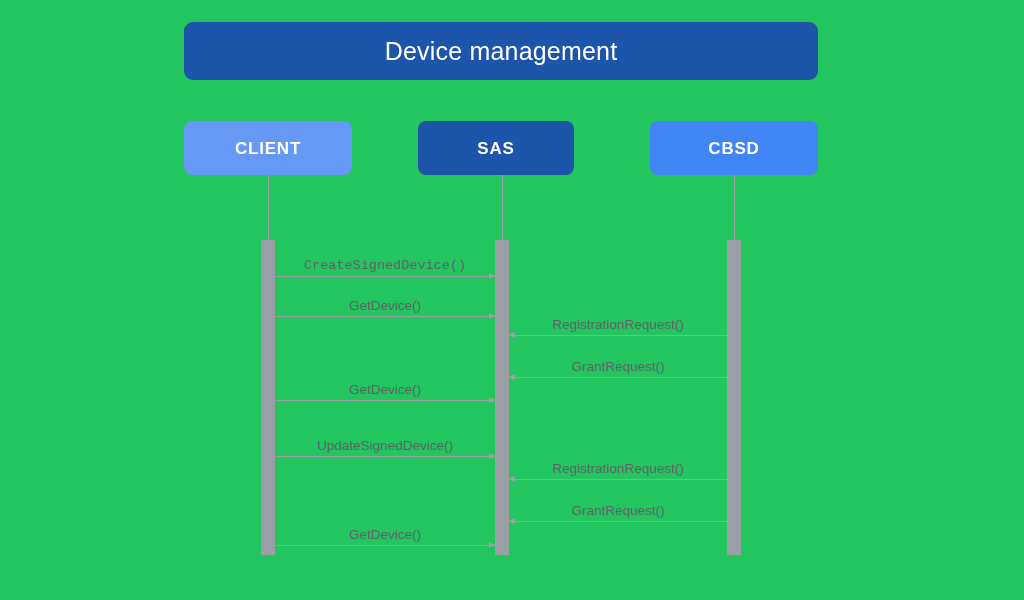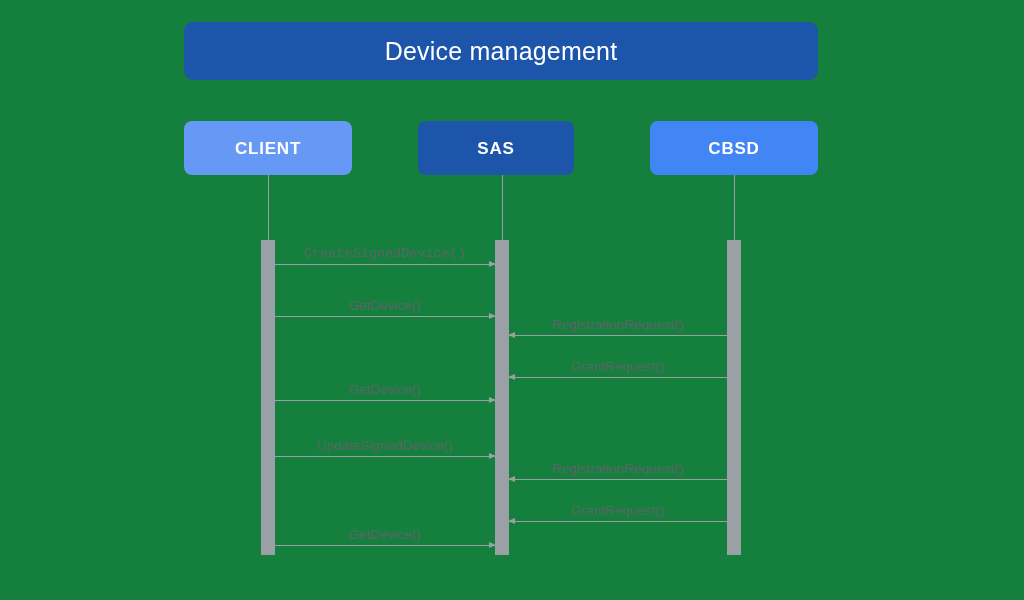--- a/index.html
+++ b/index.html
@@ -10,21 +10,21 @@
   body {
     width: 1024px;
     height: 600px;
     font-family: "Liberation Sans", sans-serif;
     overflow: hidden;
   }
   #diagram {
     position: relative;
     width: 1024px;
     height: 600px;
-    background: #15803d;
+    background: #22c55e;
   }
 
   
   .title-bar {
     position: absolute;
     left: 184px;
     top: 22px;
     width: 634px;
     height: 58px;
     background: #1d55ab;
@@ -134,21 +134,21 @@
 
   <div class="lifeline" id="lifeline-client" style="left: 268px; background: rgb(154, 160, 166);"></div>
   <div class="lifeline" id="lifeline-sas" style="left: 502px; background: rgb(154, 160, 166);"></div>
   <div class="lifeline" id="lifeline-cbsd" style="left: 734px; background: rgb(154, 160, 166);"></div>
 
   <div class="activation" id="activation-client" style="left: 261px; background: rgb(154, 160, 166);"></div>
   <div class="activation" id="activation-sas" style="left: 495px; background: rgb(154, 160, 166);"></div>
   <div class="activation" id="activation-cbsd" style="left: 727px; background: rgb(154, 160, 166);"></div>
 
   <div id="messages-layer">
-      <div class="message" style="left: 275px; width: 220px; top: 264px; background: rgb(154, 160, 166); font-family: Liberation Mono, monospace;">
+      <div class="message" style="left: 275px; width: 220px; top: 276px; background: rgb(154, 160, 166); font-family: Liberation Mono, monospace;">
         <div class="arrow-head right"></div>
         <div class="msg-label" style="color: rgb(95, 99, 104);">CreateSignedDevice()</div>
       </div>
       <div class="message" style="left: 275px; width: 220px; top: 316px; background: rgb(154, 160, 166);">
         <div class="arrow-head right"></div>
         <div class="msg-label" style="color: rgb(95, 99, 104);">GetDevice()</div>
       </div>
       <div class="message" style="left: 509px; width: 218px; top: 335px; background: rgb(154, 160, 166);">
         <div class="arrow-head left"></div>
         <div class="msg-label" style="color: rgb(95, 99, 104);">RegistrationRequest()</div>

